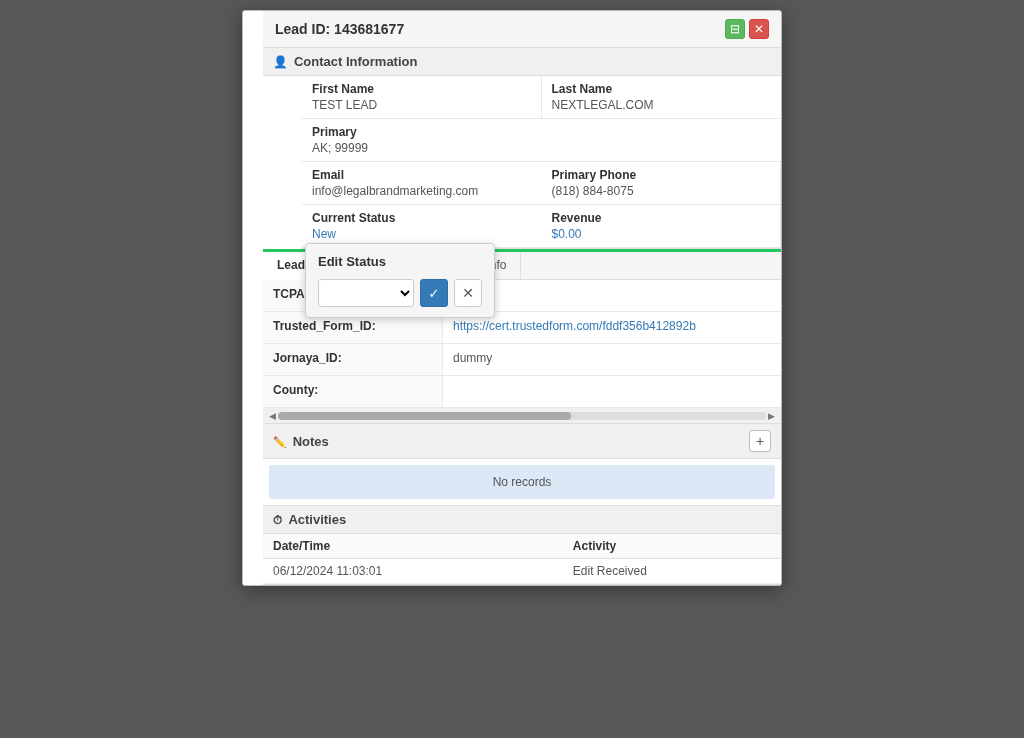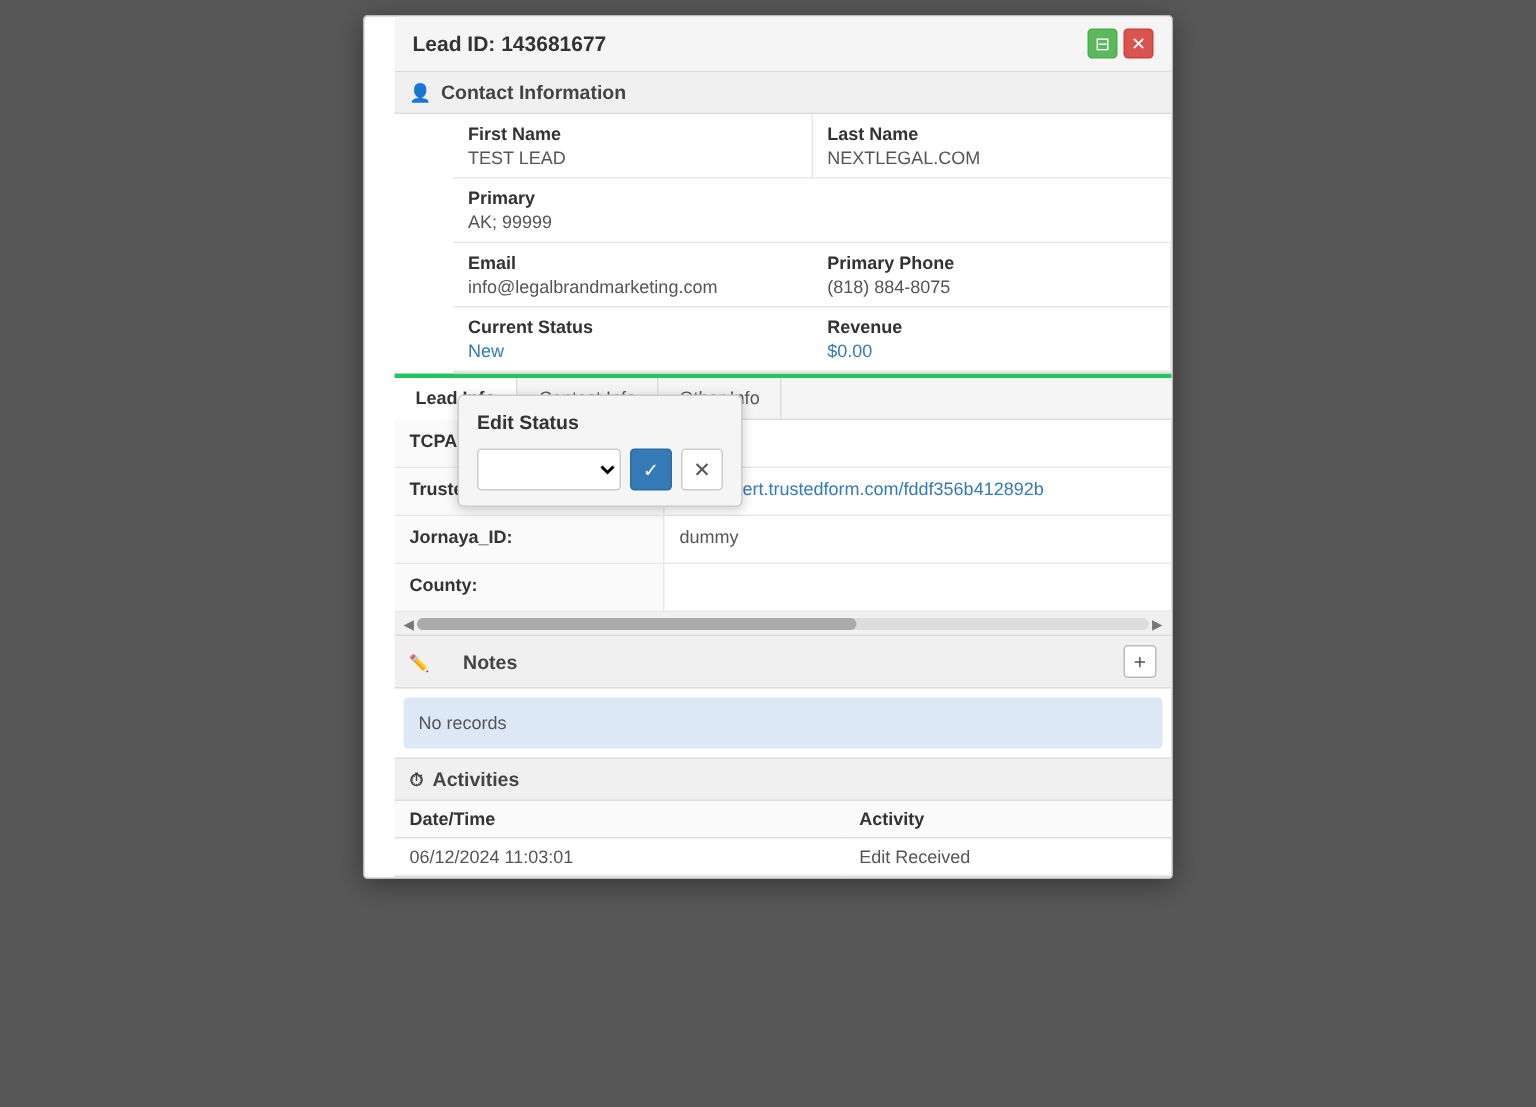--- a/index.html
+++ b/index.html
@@ -230,21 +230,21 @@
       padding: 6px 10px;
       display: flex;
       align-items: center;
       justify-content: space-between;
       border-bottom: 1px solid #ddd;
     }
 
     .notes-header-left {
       display: flex;
       align-items: center;
-      gap: 22px;
+      gap: 6px;
       font-weight: bold;
       font-size: 13px;
       color: #444;
     }
 
     .add-btn {
       background: #fff;
       border: 1px solid #bbb;
       border-radius: 3px;
       width: 22px;
@@ -253,21 +253,21 @@
       align-items: center;
       justify-content: center;
       cursor: pointer;
       font-size: 14px;
       color: #555;
     }
 
     .no-records {
       background: #dce8f5;
       padding: 10px;
-      text-align: left;
+      text-align: center;
       color: #555;
       font-size: 12px;
       margin: 6px;
       border-radius: 3px;
     }
 
     .activities-section {
       border-bottom: 1px solid #ddd;
     }
 
@@ -301,21 +301,21 @@
     .activities-table td {
       padding: 5px 10px;
       font-size: 12px;
       color: #555;
       border-bottom: 1px solid #f0f0f0;
     }
 
     
     .edit-status-popup {
       position: absolute;
-      top: 252px;
+      top: 232px;
       left: 62px;
       background: #f5f5f5;
       border: 1px solid #ccc;
       border-radius: 4px;
       padding: 10px 12px;
       box-shadow: 0 2px 8px rgba(0,0,0,0.2);
       z-index: 100;
       width: 190px;
     }
 

